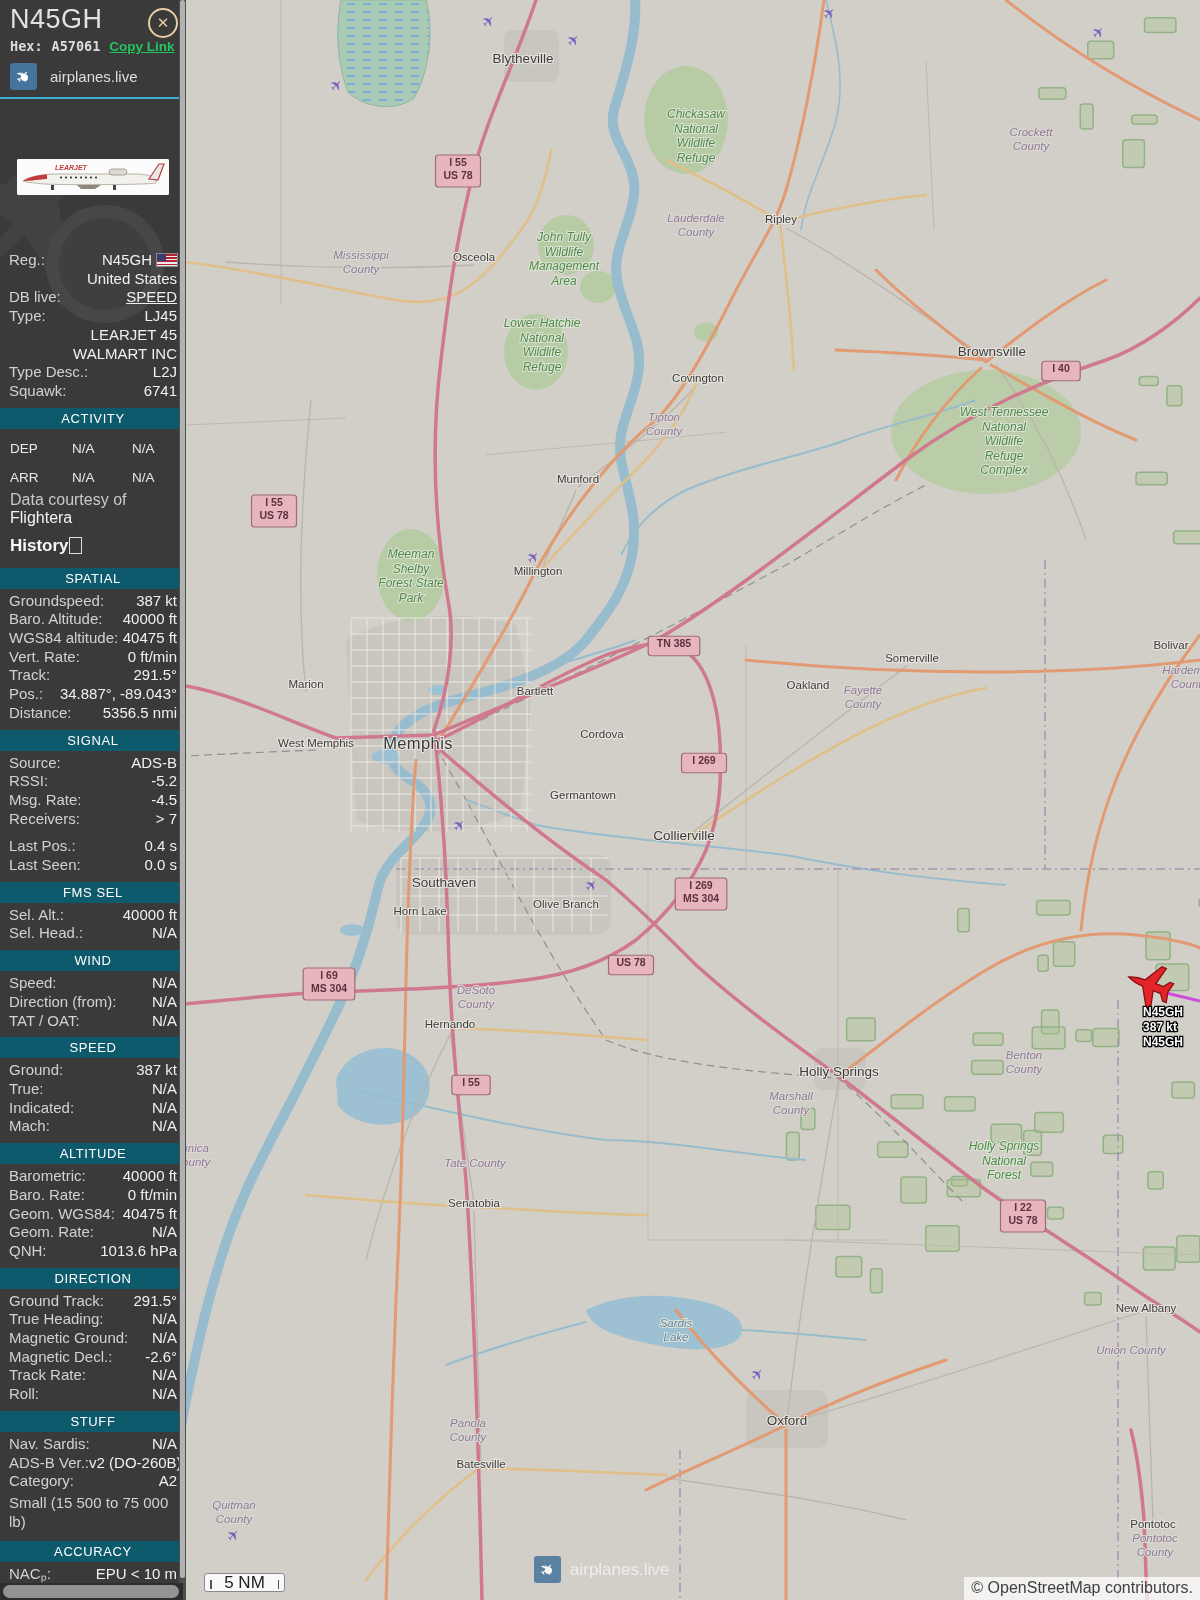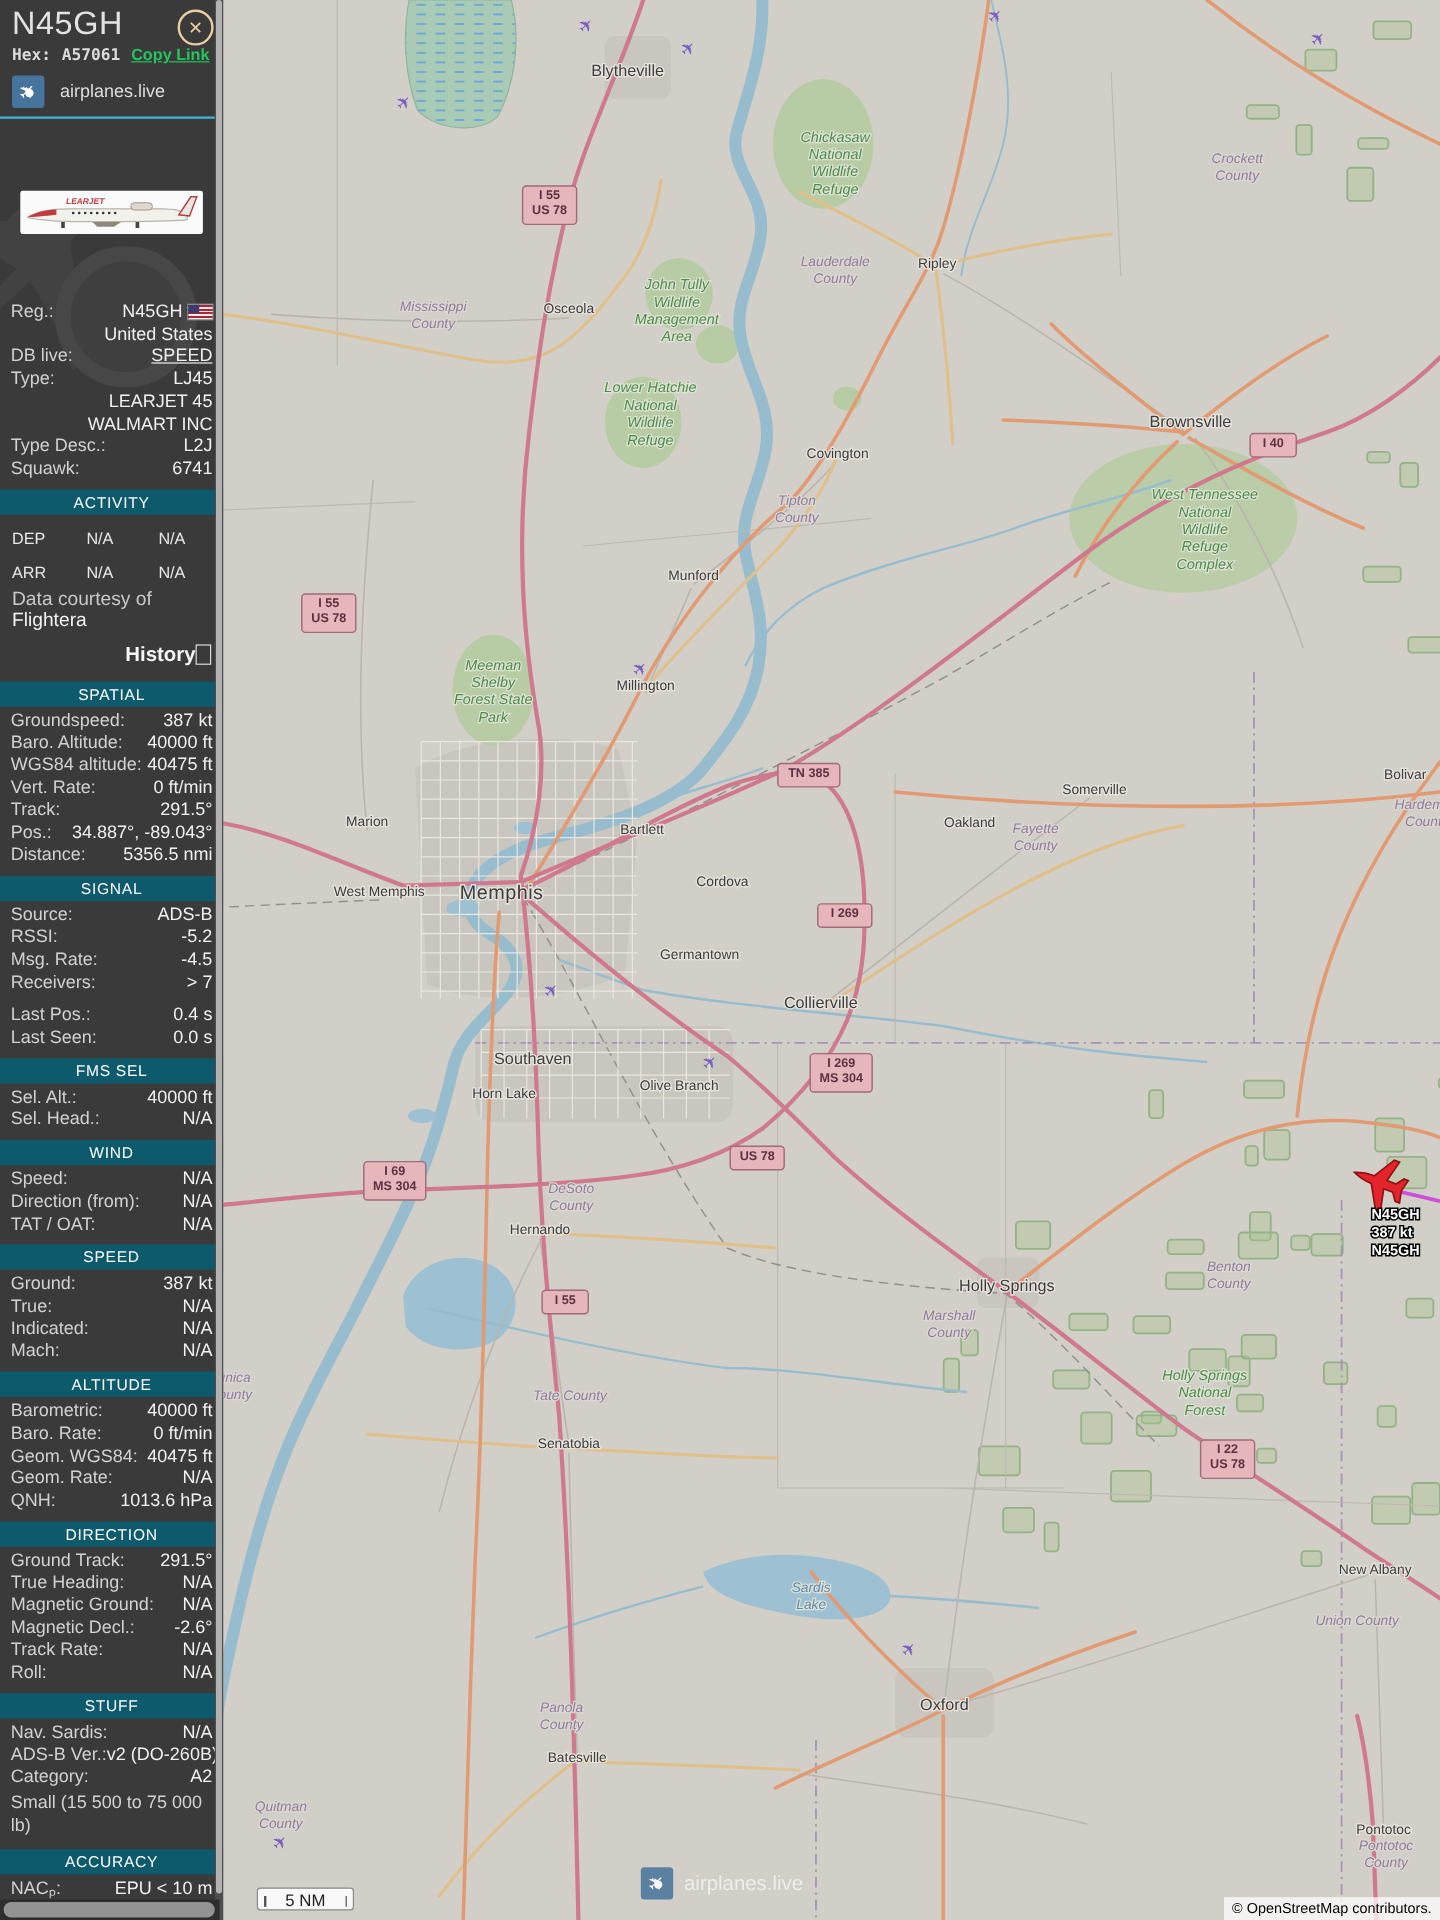--- a/index.html
+++ b/index.html
@@ -28,21 +28,21 @@
   .kv .v.link,.kv .k.link{text-decoration:underline;cursor:pointer;}
   .kv.gap{margin-top:9px;}
   .kv.wrap{display:block;}
   .kv.wrap .k{white-space:normal;line-height:1.3;display:block;padding:2px 0;}
   .usflag{display:inline-block;width:20px;height:12px;background:repeating-linear-gradient(180deg,#b22234 0 1.6px,#ededed 1.6px 3.2px);position:relative;box-shadow:0 0 0 1px #888;}
   .usflag:before{content:"";position:absolute;left:0;top:0;width:9px;height:6.4px;background:#3c3b6e;}
   .sec-header{background:#0e5a6d;color:#fff;text-align:center;font-size:13px;letter-spacing:.6px;line-height:21px;margin:7px 0 3px;}
   .act-row{display:grid;grid-template-columns:62px 60px 1fr;padding:0 10px;line-height:19px;font-size:13.5px;color:#e8e8e8;position:relative;z-index:2;margin-top:10px;}
   .courtesy{padding:4px 10px 2px;font-size:16px;color:#c9c9c9;position:relative;z-index:2;}
   .courtesy b{color:#f2f2f2;font-weight:normal;cursor:pointer;}
-  .history-row{display:flex;align-items:center;justify-content:flex-end;padding:7px 10px 5px;position:relative;z-index:2;}
+  .history-row{display:flex;align-items:center;justify-content:flex-start;padding:7px 10px 5px;position:relative;z-index:2;}
   .history-title{font-size:17px;font-weight:bold;color:#f5f5f5;}
   .history-icon{width:11px;height:15px;border:1.5px solid #dcdcdc;display:inline-block;cursor:pointer;}
   .vscroll{position:absolute;right:0;top:0;width:7px;height:1600px;background:#4e4e4e;z-index:6;}
   .vscroll .thumb{position:absolute;left:1px;top:0;width:5px;height:1578px;border-radius:3px;background:#b2b2b2;}
   .hscroll{position:absolute;left:0;bottom:0;width:183px;height:17px;background:#2e2e2e;z-index:6;}
   .hscroll .thumb{position:absolute;left:3px;top:2px;width:176px;height:13px;border-radius:7px;background:#939393;}
   
   .map{position:absolute;left:186px;top:0;width:1014px;height:1600px;overflow:hidden;background:#d2cfc8;cursor:grab;}
   .map svg{position:absolute;left:0;top:0;}
   .mw{stroke:#d0798e;stroke-width:3.5;fill:none;stroke-linecap:round;}
@@ -60,27 +60,27 @@
   text.city{font:11.5px "Liberation Sans",sans-serif;fill:#3c3c3c;paint-order:stroke;stroke:#e7e4de;stroke-width:2.2px;}
   text.city.md{font-size:13.5px;}
   text.city.lg{font-size:16.5px;letter-spacing:.4px;}
   text.county{font:italic 11.5px "Liberation Sans",sans-serif;fill:#8d7b9c;paint-order:stroke;stroke:#ddd9d2;stroke-width:2px;}
   text.park{font:italic 12px "Liberation Sans",sans-serif;fill:#4c8a48;paint-order:stroke;stroke:#dfe4d6;stroke-width:2px;}
   text.lake{font:italic 11.5px "Liberation Sans",sans-serif;fill:#5d87ad;paint-order:stroke;stroke:#dfe4d6;stroke-width:2px;}
   .shield-rect{fill:#e6b6bc;stroke:#a06b77;stroke-width:1.2;}
   text.shield{font:bold 10.5px "Liberation Sans",sans-serif;fill:#5f3040;}
   text.apt{font:15px "DejaVu Sans",sans-serif;fill:#7a5fc0;}
   text.aclbl{font:bold 12px "Liberation Sans",sans-serif;fill:#ffffff;paint-order:stroke;stroke:#000;stroke-width:2.6px;}
-  .scalebar{position:absolute;left:28px;top:1573px;width:79px;height:17px;background:rgba(255,255,255,.88);border:1px solid #8a8a8a;border-radius:3px;font-size:14px;color:#222;display:flex;align-items:center;justify-content:center;z-index:3;}
+  .scalebar{position:absolute;left:18px;top:1573px;width:79px;height:17px;background:rgba(255,255,255,.88);border:1px solid #8a8a8a;border-radius:3px;font-size:17px;color:#222;display:flex;align-items:center;justify-content:center;z-index:3;}
   .scalebar:before,.scalebar:after{content:"";position:absolute;bottom:2px;width:1.5px;height:9px;background:#555;}
   .scalebar:before{left:5px;} .scalebar:after{right:5px;}
   .map-watermark{position:absolute;left:348px;top:1556px;display:flex;align-items:center;gap:9px;z-index:3;}
   .map-watermark .brand-logo{opacity:.85;}
   .map-watermark .wm-text{font-size:17px;color:rgba(255,255,255,.65);}
-  .attribution{position:absolute;right:0;bottom:0;background:rgba(255,255,255,.72);padding:2px 7px 3px;font-size:12px;color:#000000;z-index:3;}
+  .attribution{position:absolute;right:0;bottom:0;background:rgba(255,255,255,.72);padding:2px 7px 3px;font-size:16px;color:#404040;z-index:3;}
 </style>
 </head>
 <body>
 
 <div class="app">
 
   <div class="sidebar">
     <div class="watermark">✈</div>
     <div class="wm-circle"></div>
 

